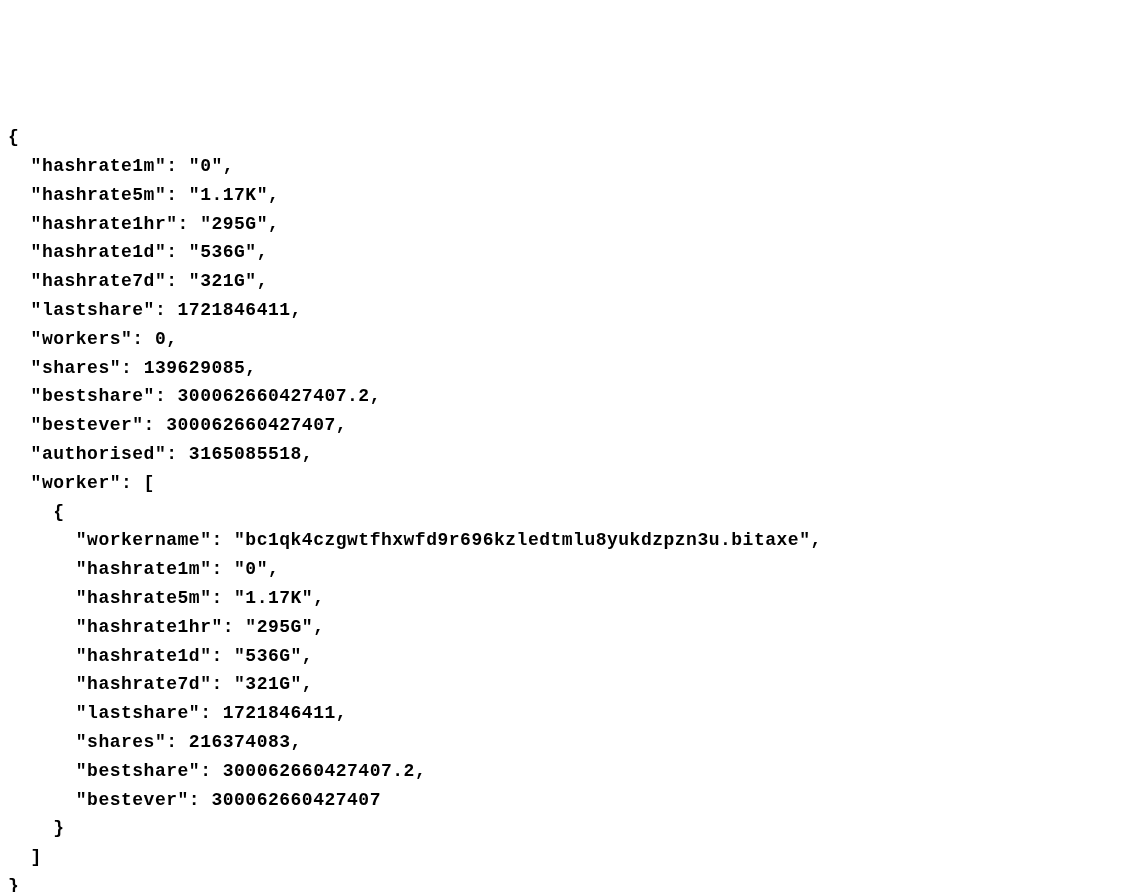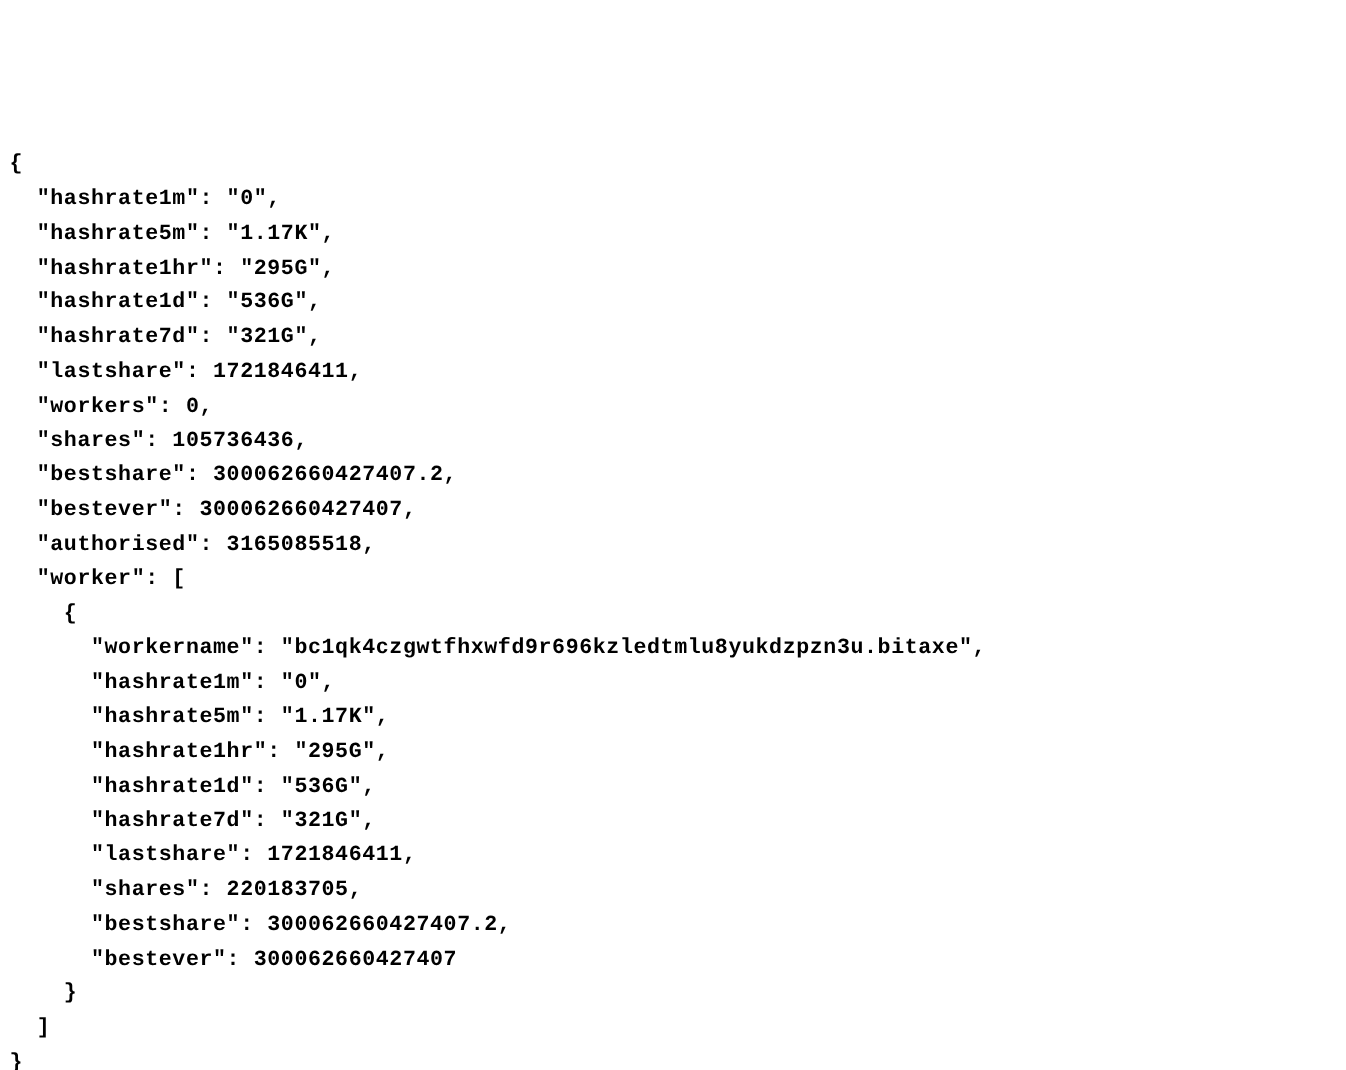--- a/index.html
+++ b/index.html
@@ -24,34 +24,34 @@
 
 
 <div class="json-output">{
   "hashrate1m": "<span>0</span>",
   "hashrate5m": "<span>1.17K</span>",
   "hashrate1hr": "<span>295G</span>",
   "hashrate1d": "<span>536G</span>",
   "hashrate7d": "<span>321G</span>",
   "lastshare": <span>1721846411</span>,
   "workers": <span>0</span>,
-  "shares": <span>105736436</span>,
+  "shares": <span>139629085</span>,
   "bestshare": <span>300062660427407.2</span>,
   "bestever": <span>300062660427407</span>,
   "authorised": <span>3165085518</span>,
   "worker": [
     {
       "workername": "<span>bc1qk4czgwtfhxwfd9r696kzledtmlu8yukdzpzn3u.bitaxe</span>",
       "hashrate1m": "<span>0</span>",
       "hashrate5m": "<span>1.17K</span>",
       "hashrate1hr": "<span>295G</span>",
       "hashrate1d": "<span>536G</span>",
       "hashrate7d": "<span>321G</span>",
       "lastshare": <span>1721846411</span>,
-      "shares": <span>220183705</span>,
+      "shares": <span>216374083</span>,
       "bestshare": <span>300062660427407.2</span>,
       "bestever": <span>300062660427407</span>
     }
   ]
 }</div>
 
 
 
 
 </body></html>

